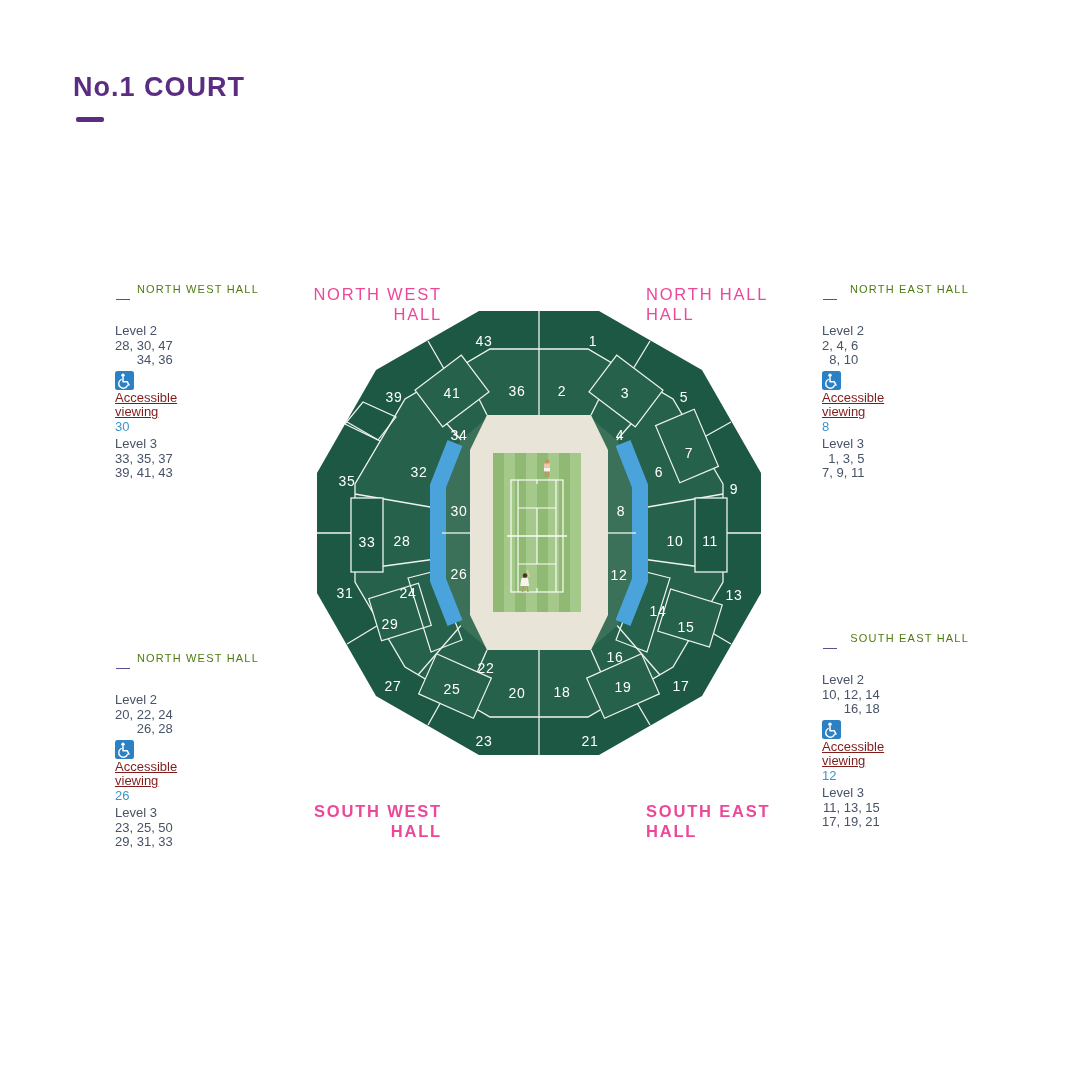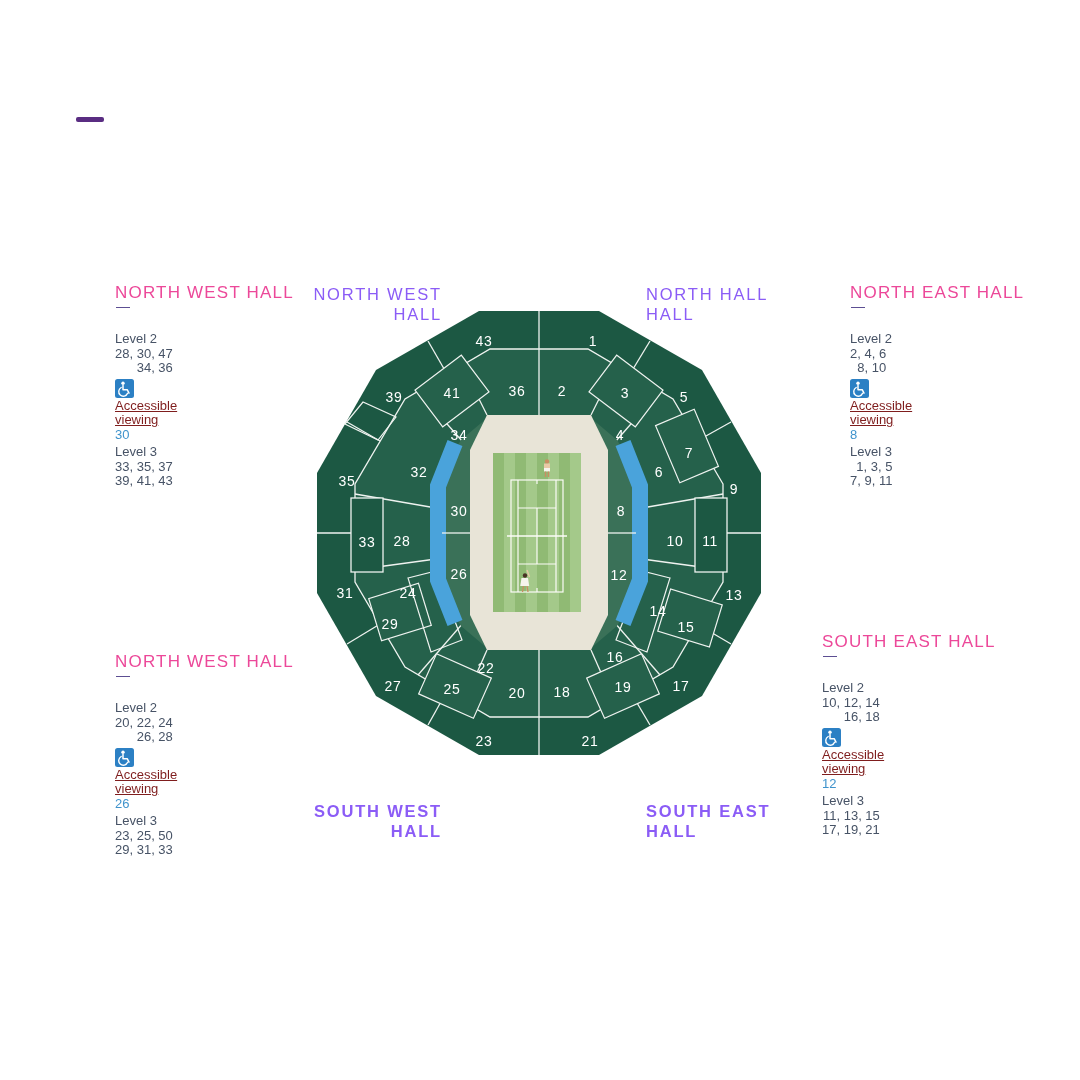--- a/index.html
+++ b/index.html
@@ -11,53 +11,54 @@
            letter-spacing:1px; color:#5A2D82; }
   .title-dash { position:absolute; left:76px; top:117px; width:28px; height:4.5px;
                 background:#5A2D82; border-radius:2px; }
 
   
   .stadium { position:absolute; left:0; top:0; width:1080px; height:1080px; }
   .sec-label { font-family:"Liberation Sans","DejaVu Sans",sans-serif; font-size:14px;
                fill:#ffffff; letter-spacing:0.6px; text-anchor:middle; }
 
   
-  .hall { position:absolute; font-size:16.5px; letter-spacing:1.8px; color:#8b5cf6;
+  .hall { position:absolute; font-size:16.5px; letter-spacing:1.8px; color:#ec4899;
           line-height:19.5px; }
   .hall span { display:block; }
   .hall-nw, .hall-sw { left:280px; width:162px; text-align:right; }
   .hall-ne, .hall-se { left:646px; width:200px; text-align:left; }
   .hall-nw, .hall-ne { top:285px; }
   .hall-sw, .hall-se { top:802px;font-weight:bold; }
 
   
   .panel { position:absolute; width:144px; font-size:13px; color:#475366; }
   .panel.right { width:147px; }
-  .panel-header { position:relative; font-size:17px; letter-spacing:1.2px; color:#ec4899;
-                  padding-bottom:5px; margin-bottom:24px; white-space:nowrap; }
+  .panel-header { position:relative; font-size:11px; letter-spacing:1.2px; color:#4d7c0f;
+                  padding-bottom:5px; margin-bottom:24px; white-space:nowrap;text-align:right; }
   .panel-header::after { content:""; position:absolute; left:1px; bottom:0; width:14px;
                          height:1.5px; background:#5C4E92; }
   .prow { display:flex; align-items:flex-start; margin-bottom:4px; line-height:14.5px;flex-direction:column; }
   .plabel { white-space:pre-line; }
   .pval { flex:1; text-align:right; white-space:pre-line; }
   .prow.acc { color:#3F93CC; margin-top:3px; margin-bottom:3px; }
   .aicon { width:19px; height:19px; margin-right:9px; flex:0 0 auto; position:relative; top:-1px; }
   .alabel { white-space:pre-line; color:#7f1d1d;text-decoration:underline; }
   .prow.acc .pval { color:#3F93CC; }
 
   .p-nw { left:115px; top:283px; }
-  .p-ne { left:822px; top:283px;margin-left:28px; }
+  .p-ne { left:822px; top:283px; }
   .p-sw { left:115px; top:652px; }
   .p-se { left:822px; top:632px; }
 </style>
 </head>
 <body>
 
 <div class="page">
 
+  <div class="title">No.1 COURT</div>
   <div class="title-dash"></div>
 
   <svg class="stadium" viewBox="0 0 1080 1080">
 
     <polygon points="761,473 702,370 599,311 479,311 376,370 317,473 317,593 376,696 479,755 599,755 702,696 761,593" fill="#1C5843"></polygon>
 
     <polygon points="723,484 673,399 588,349 490,349 405,399 355,484 355,582 405,667 490,717 588,717 673,667 723,582" fill="#25614B" stroke="#EFF3F0" stroke-width="1.3"></polygon>
 
     <g stroke="#EFF3F0" stroke-width="1.3">
       <line x1="722" y1="533" x2="761" y2="533"></line>

